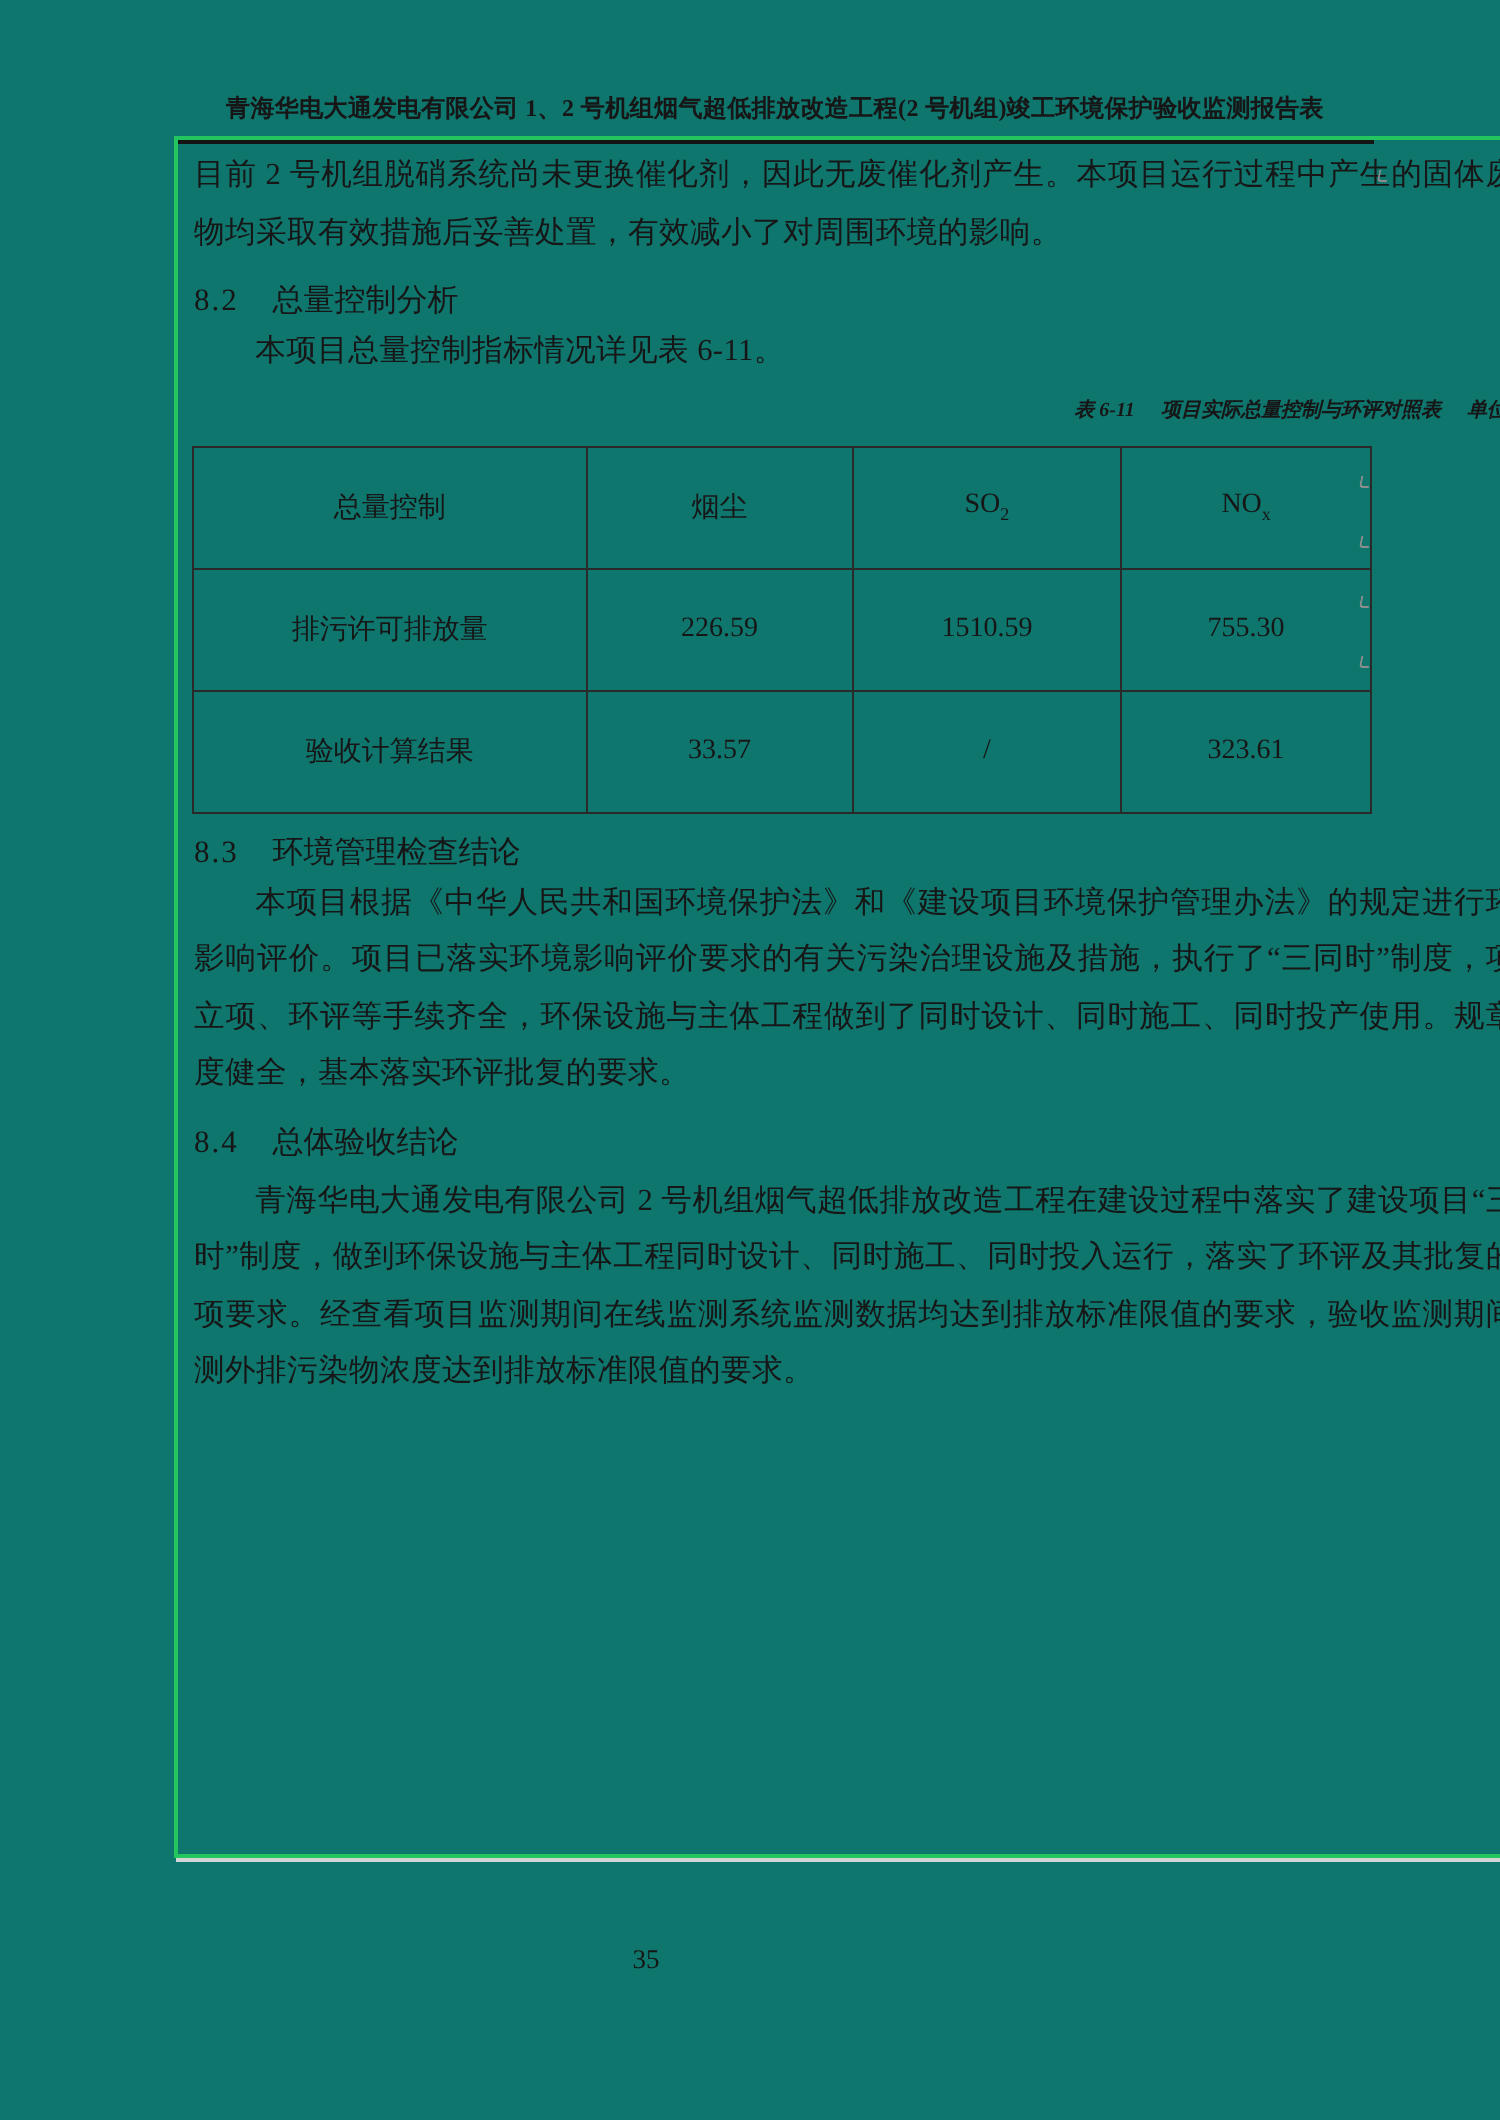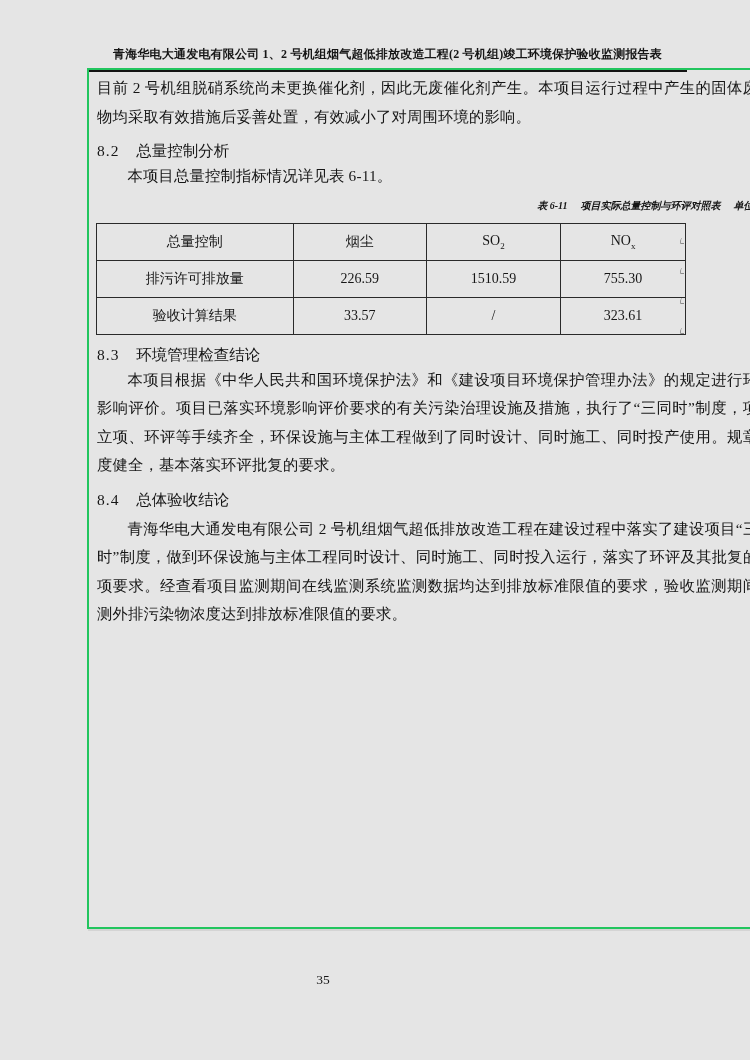--- a/index.html
+++ b/index.html
@@ -1,17 +1,17 @@
 <!DOCTYPE html>
 <html><head>
 <meta charset="utf-8">
 <style>
   html,body { margin:0; padding:0; background:#ffffff; }
   .page {
-    position:relative; width:750px; height:1060px; background:#e5e5e5;
+    position:relative; width:750px; height:1060px; background:#0f766e;
     font-family:"Liberation Serif","DejaVu Serif",serif; color:#161616;
     overflow:hidden;
   }
   .doc-header {
     position:absolute; top:46px; left:70px; width:635px;
     text-align:center; font-weight:bold; font-size:12px; letter-spacing:0.2px;
     white-space:nowrap;
   }
   .header-rule {
     position:absolute; top:70px; left:88px; width:599px; height:0;
@@ -36,21 +36,21 @@
   .tbl-caption {
     text-align:right; font-weight:bold; font-size:10px;
     line-height:20px; margin-top:5px;font-style:italic;
   }
   .tbl-caption .gap { display:inline-block; width:13px; }
   table.data {
     width:590px; border-collapse:collapse; table-layout:fixed;
     margin-top:7px; margin-left:-1px;
   }
   table.data th, table.data td {
-    border:1.5px solid #2a2a2a; height:28px; padding:4px;
+    border:1.5px solid #2a2a2a; height:28px; padding:16px;
     text-align:center; vertical-align:middle;
     font-size:14px; font-weight:normal;
   }
   table.data col.c1 { width:33.4%; }
   table.data col.c2 { width:22.6%; }
   table.data col.c3 { width:22.8%; }
   table.data col.c4 { width:21.2%; }
   sub { font-size:9px; }
   .h83 { margin-top:9px; }
   .h84 { }

